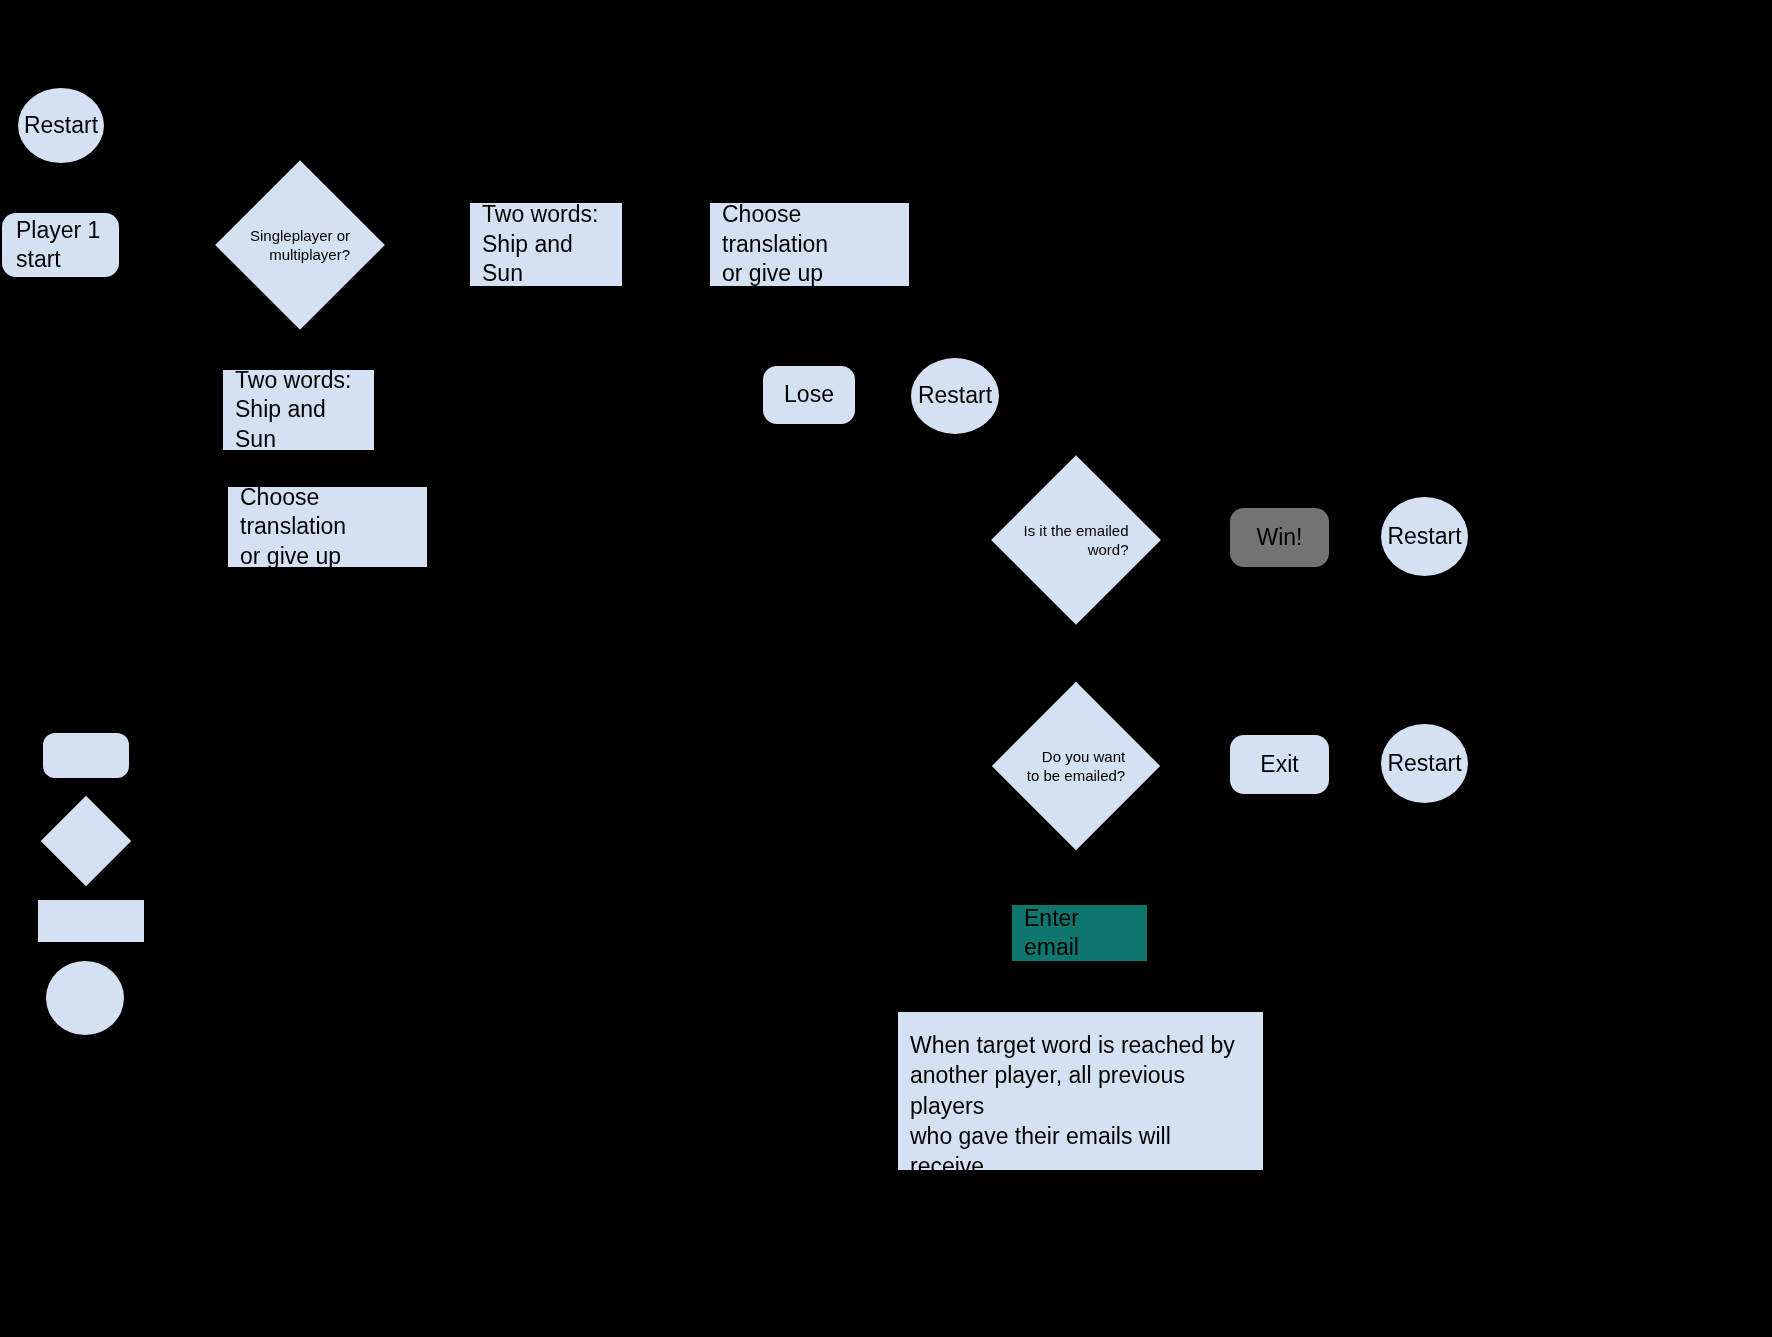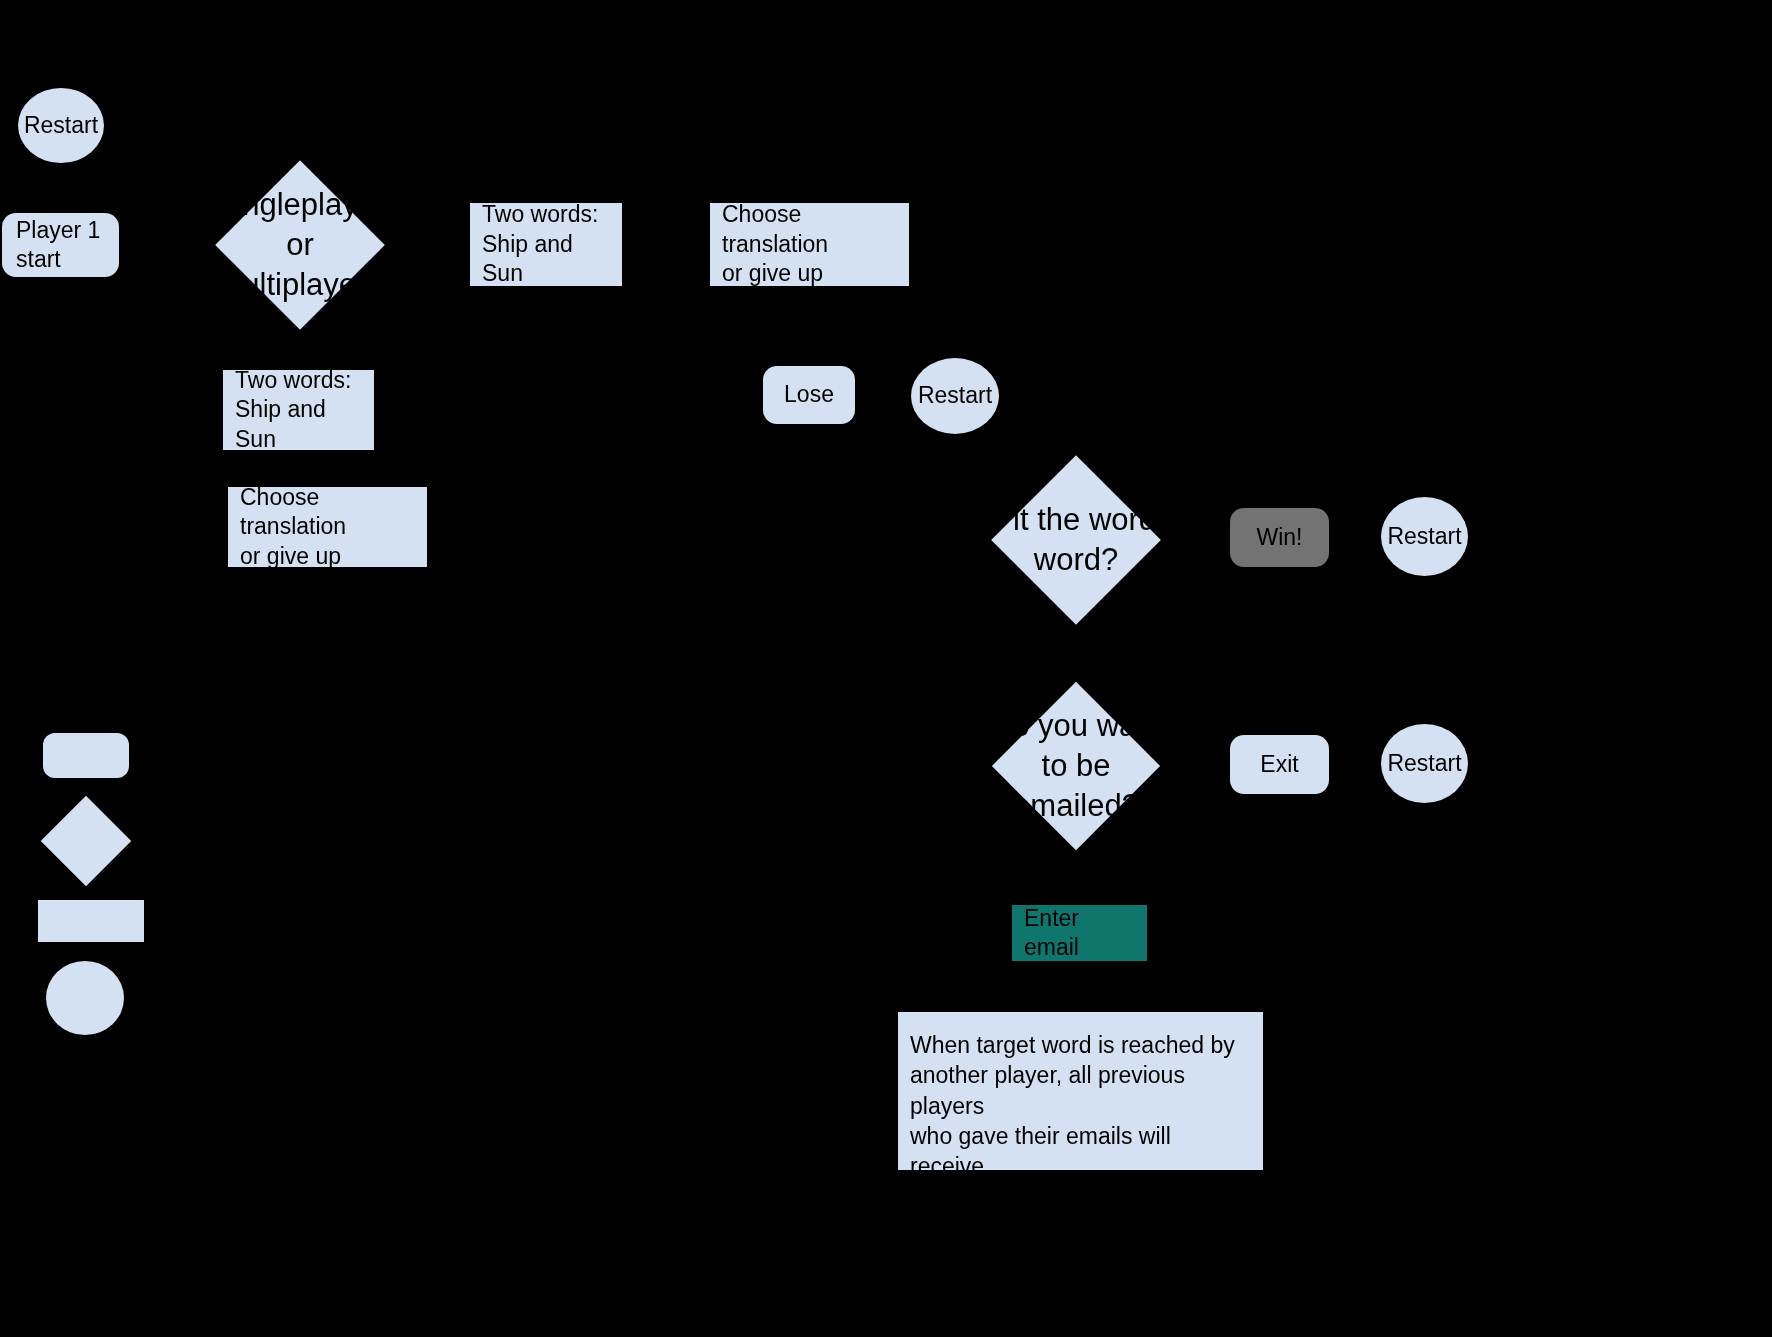--- a/index.html
+++ b/index.html
@@ -69,24 +69,25 @@
     left: 0;
     top: 0;
     width: 100%;
     height: 100%;
     display: flex;
     align-items: center;
     justify-content: center;
     text-align: center;
   }
   .diamond .dtext .label {
-    font-size: 31px;
+    font-size: 15px;
     line-height: 1.28;
     white-space: pre-line;
     color: #000000;
+    text-align: right;
   }
   
   .legend-rounded { border-radius: 12px; }
   .legend-rect { border-radius: 0; }
   .legend-circle { border-radius: 50%; }
 </style>
 </head>
 <body>
 
 <div id="canvas" style="width: 1772px; height: 1337px; background: rgb(0, 0, 0);">
@@ -132,21 +133,21 @@
     <span class="label" style="color: rgb(0, 0, 0);">Lose</span>
   </div>
 
   <div class="node ellipse" style="left: 911px; top: 358px; width: 88px; height: 76px; background: rgb(212, 225, 242);">
     <span class="label" style="color: rgb(0, 0, 0);">Restart</span>
   </div>
 
   <div class="diamond" style="left:978px; top:455px; width:196px; height:170px;">
     <div class="dshape" style="width: 120px; height: 120px; background: rgb(212, 225, 242);"></div>
     <div class="dtext">
-      <span class="label" style="color: rgb(0, 0, 0);">Is it the words
+      <span class="label" style="color: rgb(0, 0, 0);">Is it the emailed
 word?</span>
     </div>
   </div>
 
   <div class="node rounded center" style="left: 1230px; top: 508px; width: 99px; height: 59px; background: #737373;">
     <span class="label" style="color: rgb(0, 0, 0);">Win!</span>
   </div>
 
   <div class="node ellipse" style="left: 1381px; top: 497px; width: 87px; height: 79px; background: rgb(212, 225, 242);">
     <span class="label" style="color: rgb(0, 0, 0);">Restart</span>

